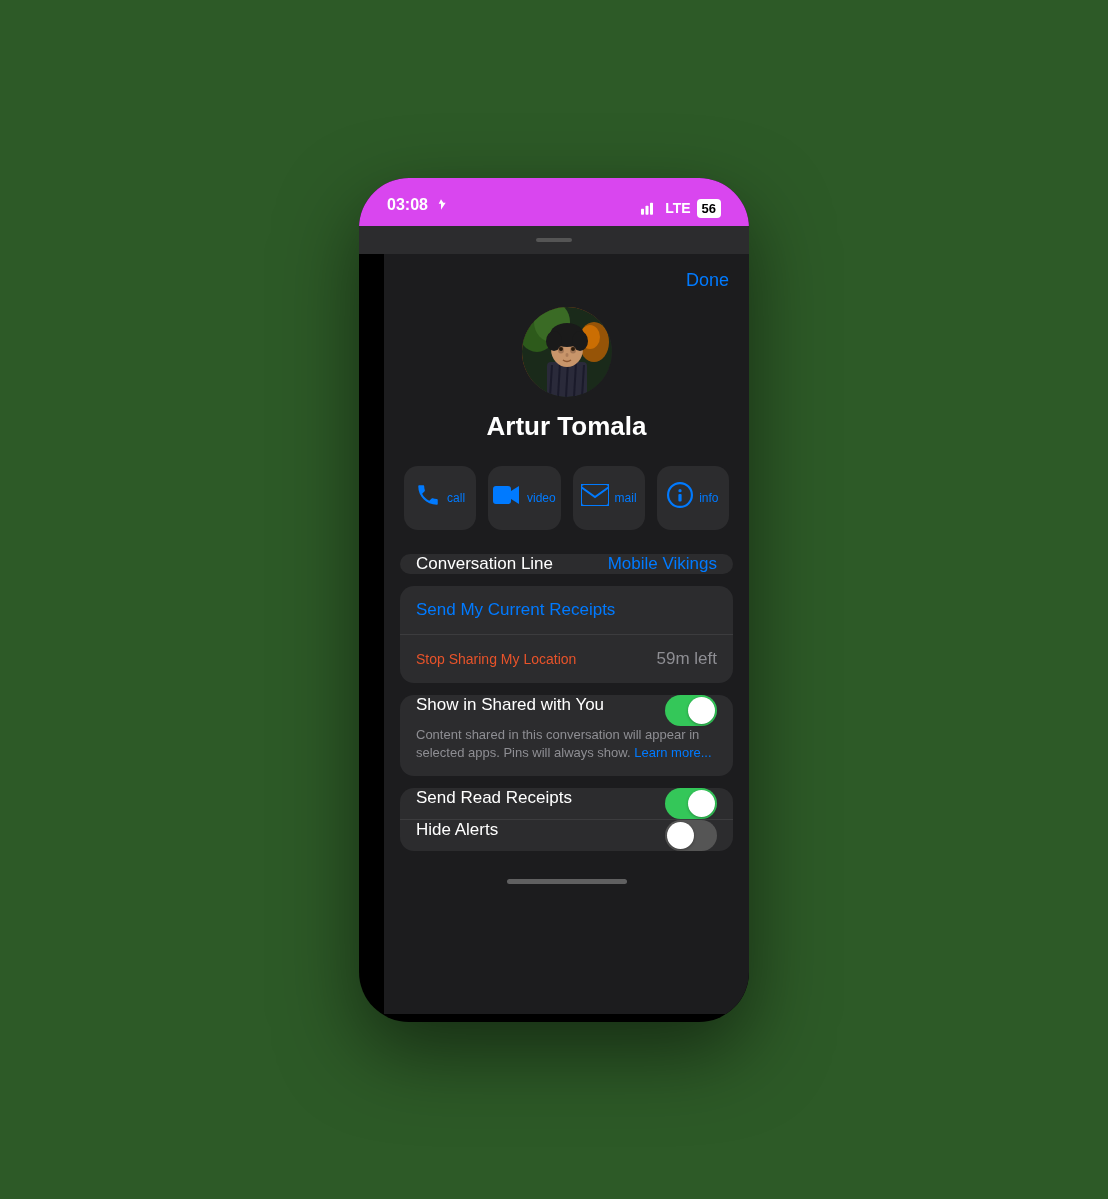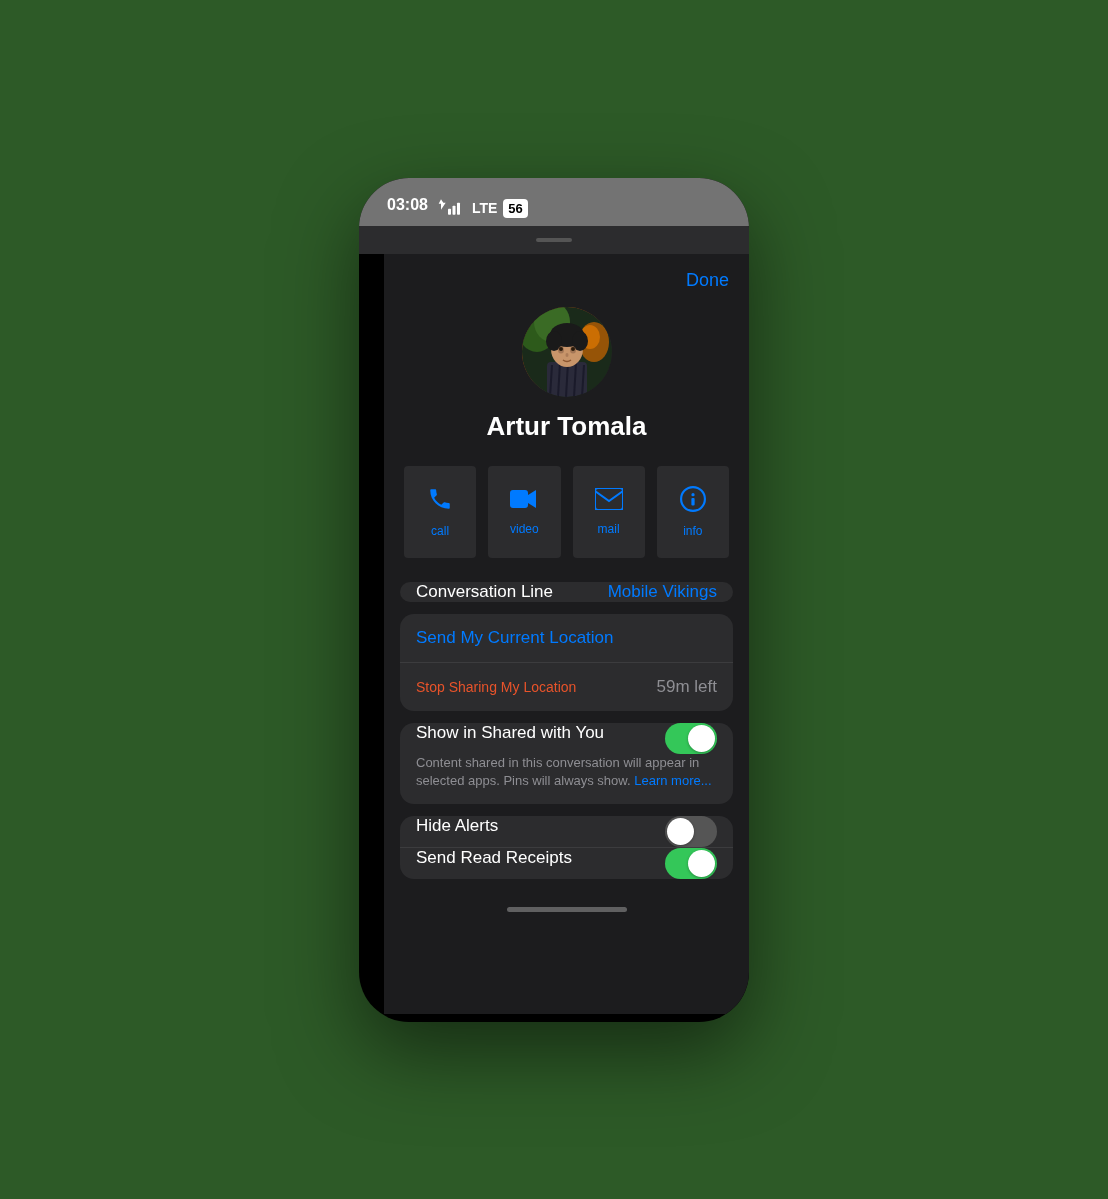--- a/index.html
+++ b/index.html
@@ -14,24 +14,24 @@
     .phone-frame {
       width: 390px;
       min-height: 844px;
       background: #000;
       border-radius: 50px;
       overflow: hidden;
       position: relative;
       box-shadow: 0 30px 80px rgba(0,0,0,0.5);
     }
     .status-bar {
-      background: #737373;
+      background: #d946ef;
       color: #fff;
       display: flex;
-      justify-content: flex-start;
+      justify-content: space-between;
       align-items: center;
       padding: 14px 28px 8px;
       font-size: 16px;
       font-weight: 600;
     }
     .status-time {
       display: flex;
       align-items: center;
       gap: 6px;
     }
@@ -105,25 +105,25 @@
       text-align: center;
     }
     .action-buttons {
       display: flex;
       justify-content: center;
       gap: 12px;
       padding: 0 20px 24px;
     }
     .action-btn {
       background: #2c2c2e;
-      border-radius: 4px;
+      border-radius: 14px;
       width: 80px;
-      height: 92px;
-      display: flex;
-      flex-direction: column;
+      height: 64px;
+      display: flex;
+      flex-direction: row;
       align-items: center;
       justify-content: center;
       gap: 6px;
       cursor: pointer;
       border: none;
     }
     .action-icon {
       font-size: 24px;
       color: #007aff;
     }
@@ -351,21 +351,21 @@
 
     <div class="section-card">
       <div class="section-row">
         <span class="row-label">Conversation Line</span>
         <span class="row-value-blue">Mobile Vikings</span>
       </div>
     </div>
 
     <div class="section-card">
       <div class="send-location-row">
-        <span>Send My Current Location</span>
+        <span>Send My Current Receipts</span>
       </div>
       <div class="stop-location-row">
         <span class="row-value-orange">Stop Sharing My Location</span>
         <span class="row-value-gray">59m left</span>
       </div>
     </div>
 
     <div class="section-card">
       <div class="section-row">
         <span class="row-label">Show in Shared with You</span>
@@ -374,31 +374,31 @@
         </div>
       </div>
       <div class="description-text">
         <span>Content shared in this conversation will appear in selected apps. Pins will always show.</span>
         <a href="#">Learn more...</a>
       </div>
     </div>
 
     <div class="section-card">
       <div class="section-row">
+        <span class="row-label">Send Read Receipts</span>
+        <div class="toggle toggle-on">
+          <div class="toggle-thumb"></div>
+        </div>
+      </div>
+      <div class="section-row">
         <span class="row-label">Hide Alerts</span>
         <div class="toggle toggle-off">
           <div class="toggle-thumb"></div>
         </div>
       </div>
-      <div class="section-row">
-        <span class="row-label">Send Read Receipts</span>
-        <div class="toggle toggle-on">
-          <div class="toggle-thumb"></div>
-        </div>
-      </div>
     </div>
 
     <div class="bottom-indicator">
       <div class="home-indicator"></div>
     </div>
 
   </div>
 </div>
 
 </body></html>

